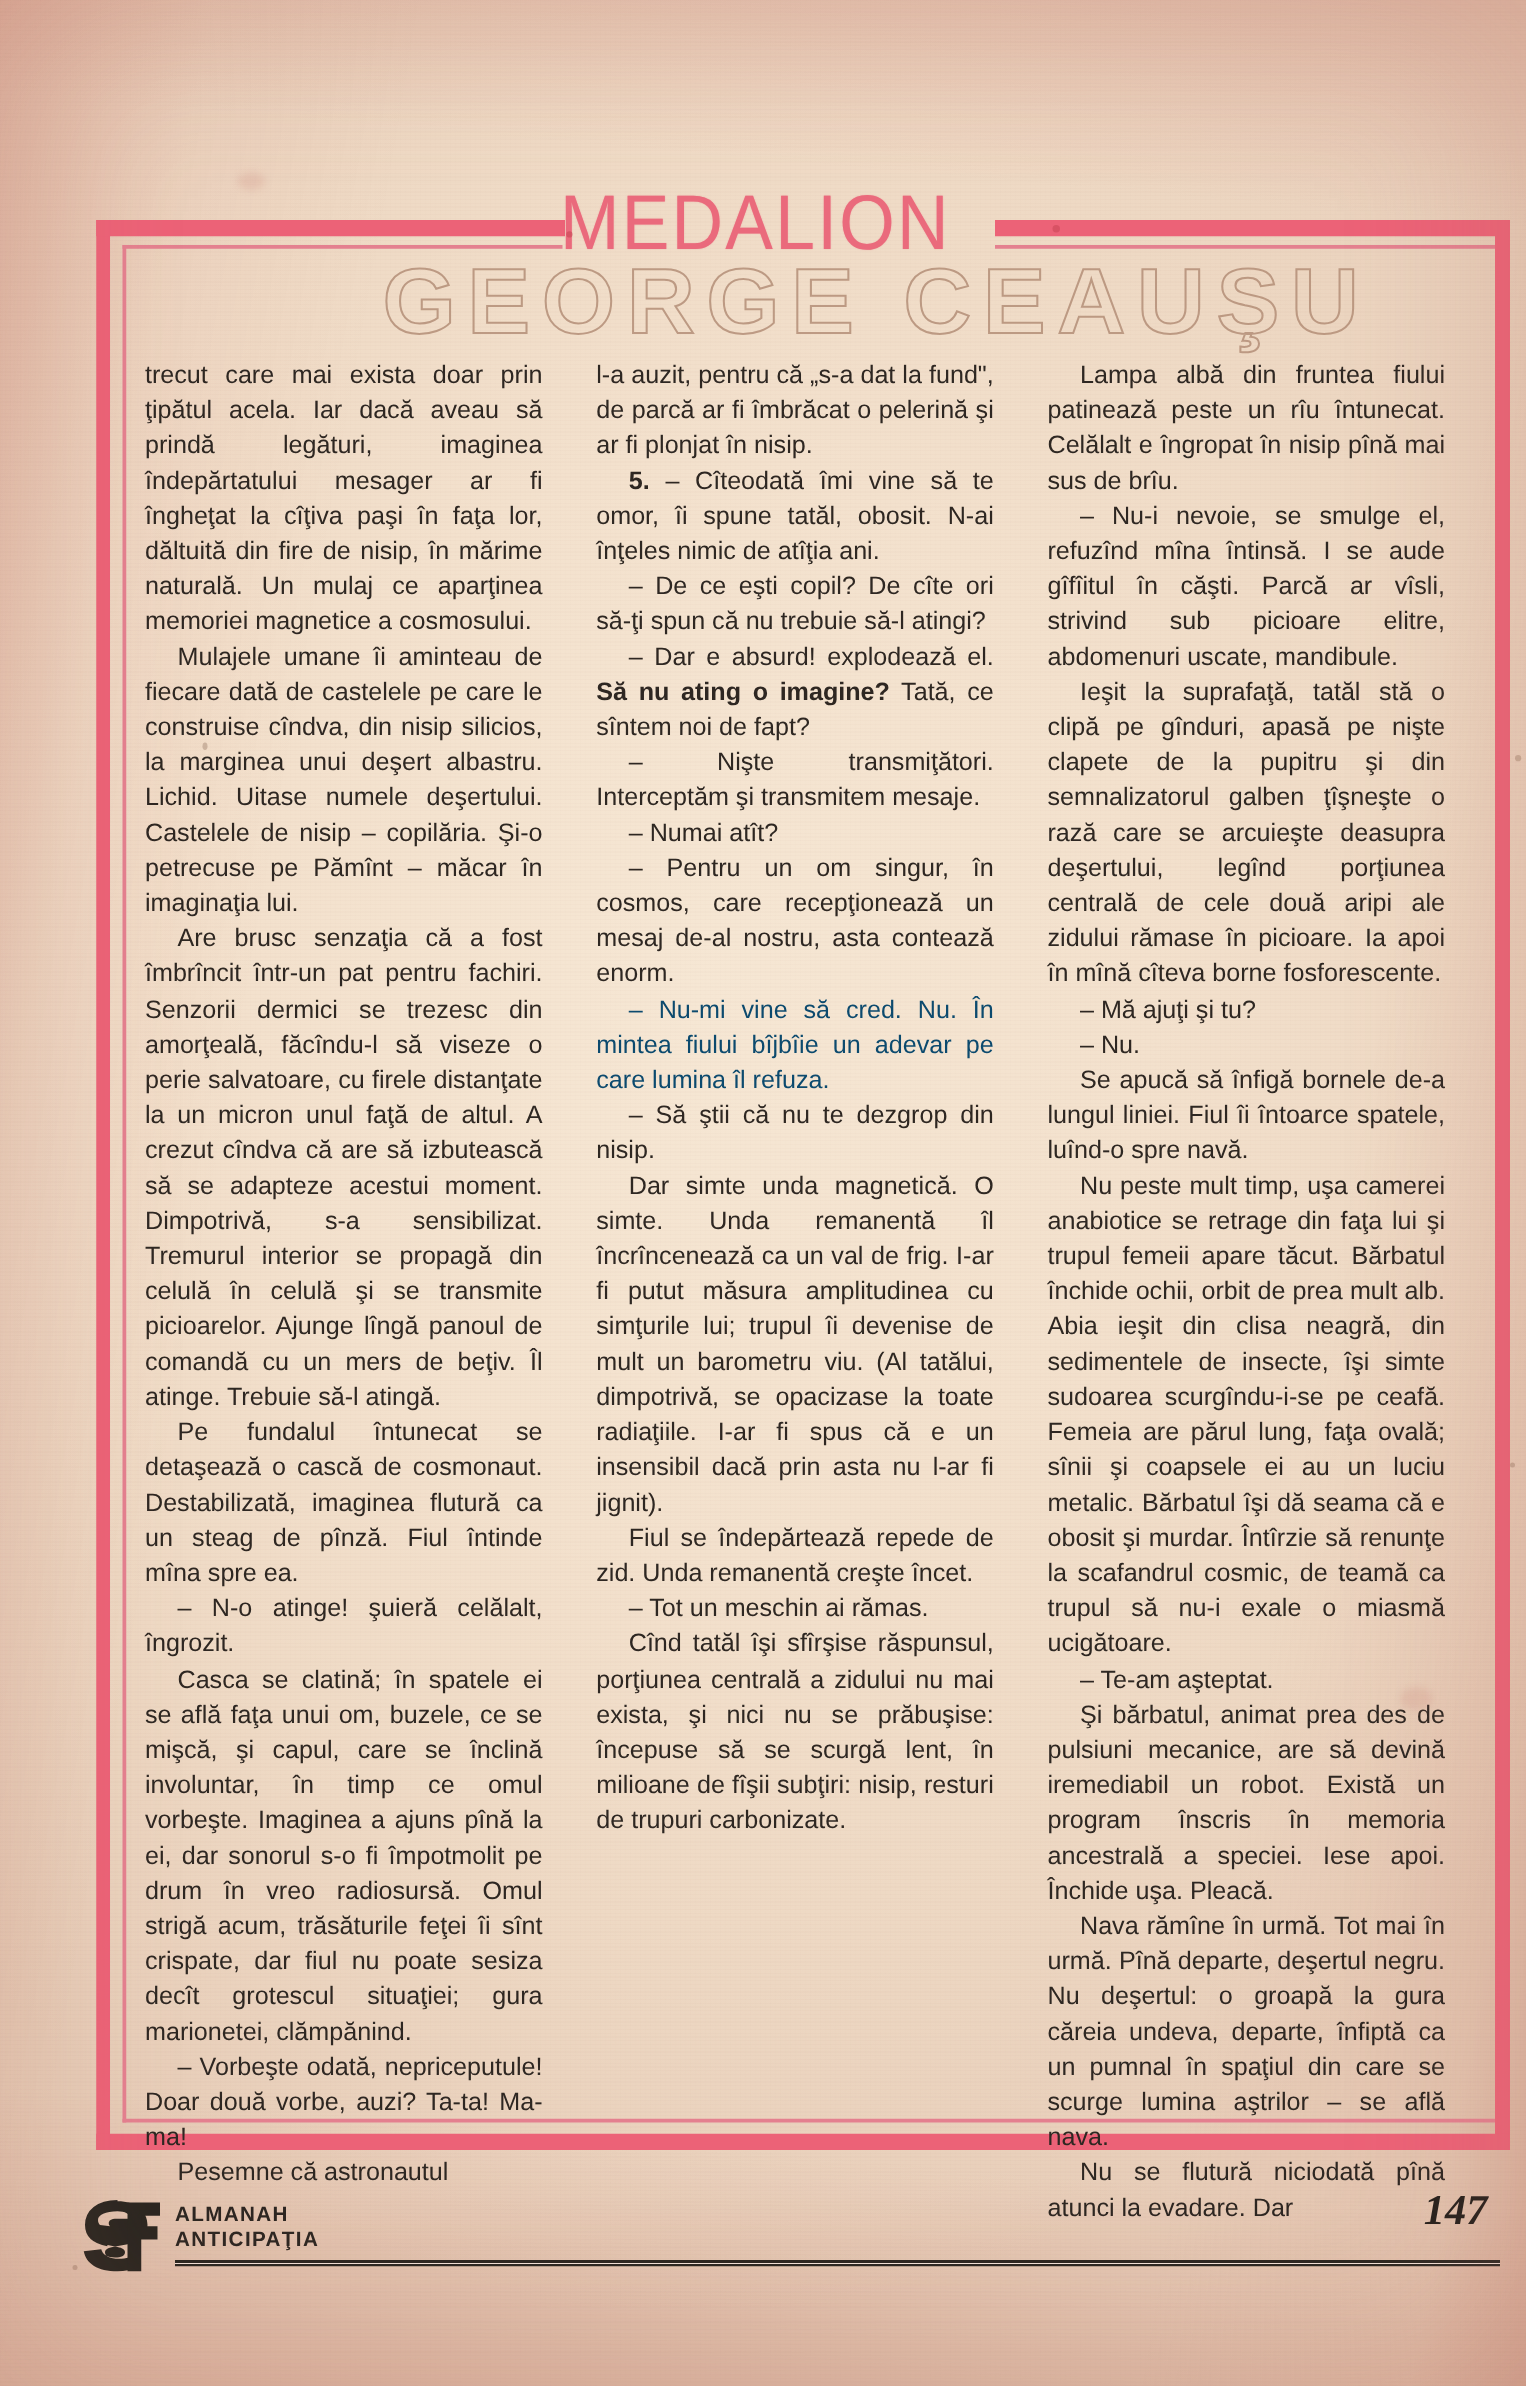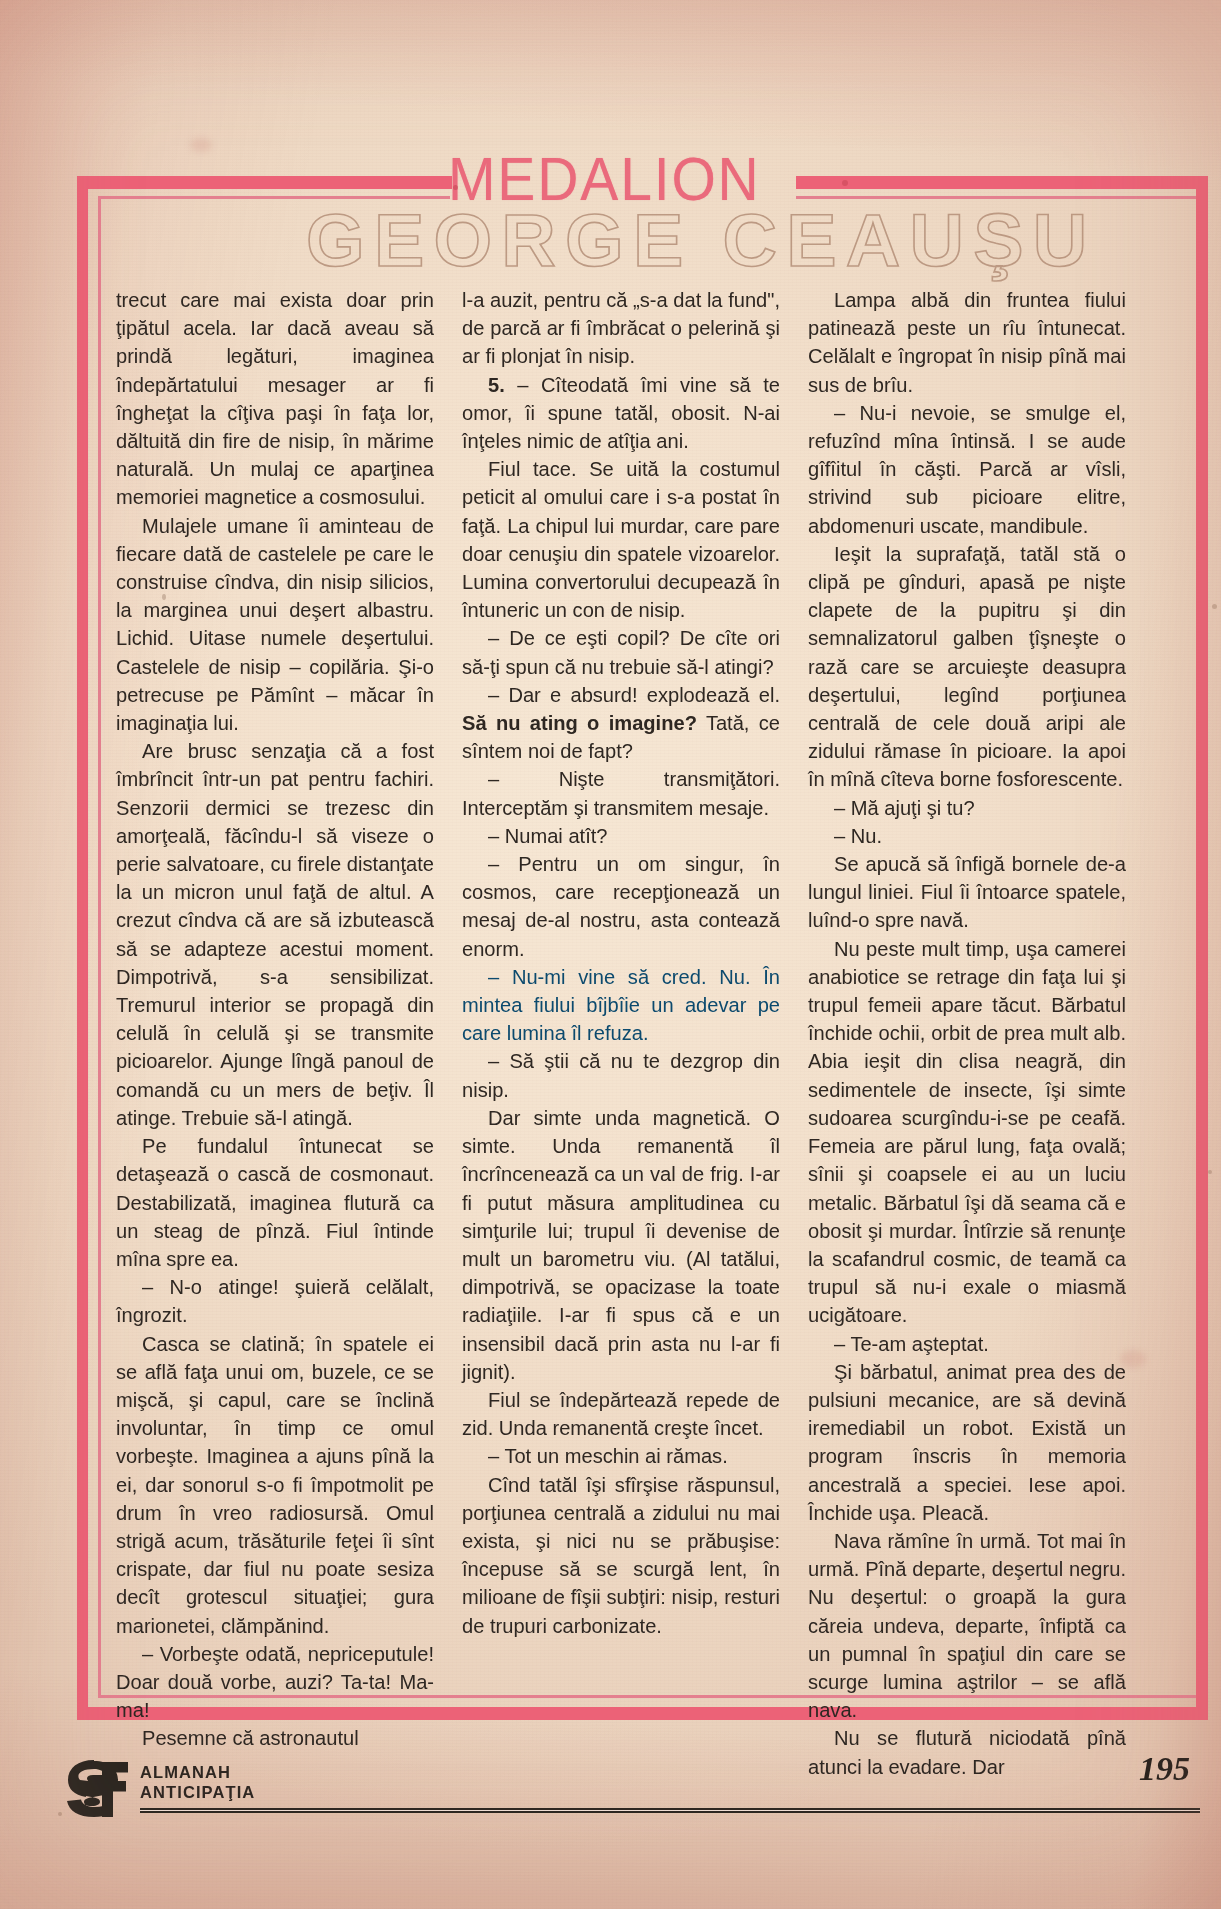--- a/index.html
+++ b/index.html
@@ -84,20 +84,21 @@
     opacity:.85;
   }
 
   
   #columns{
     position:absolute;
     left:86px;top:286px;
     width:1040px;height:1390px;
     display:flex;
     gap:0;
+    justify-content:space-between;
   }
   .col{
     width:318px;
     padding-right:28px;
     box-sizing:content-box;
     font-family:"Liberation Sans", sans-serif;
     font-size:20.1px;
     line-height:28.2px;
     color:#2e2722;
     text-align:justify;
@@ -179,21 +180,20 @@
         <p>Are brusc senzaţia că a fost îmbrîncit într-un pat pentru fachiri. Senzorii dermici se trezesc din amorţeală, făcîndu-l să viseze o perie salvatoare, cu firele distanţate la un micron unul faţă de altul. A crezut cîndva că are să izbutească să se adapteze acestui moment. Dimpotrivă, s-a sensibilizat. Tremurul interior se propagă din celulă în celulă şi se transmite picioarelor. Ajunge lîngă panoul de comandă cu un mers de beţiv. Îl atinge. Trebuie să-l atingă.</p>
         <p>Pe fundalul întunecat se detaşează o cască de cosmonaut. Destabilizată, imaginea flutură ca un steag de pînză. Fiul întinde mîna spre ea.</p>
         <p>– N-o atinge! şuieră celălalt, îngrozit.</p>
         <p>Casca se clatină; în spatele ei se află faţa unui om, buzele, ce se mişcă, şi capul, care se înclină involuntar, în timp ce omul vorbeşte. Imaginea a ajuns pînă la ei, dar sonorul s-o fi împotmolit pe drum în vreo radiosursă. Omul strigă acum, trăsăturile feţei îi sînt crispate, dar fiul nu poate sesiza decît grotescul situaţiei; gura marionetei, clămpănind.</p>
         <p>– Vorbeşte odată, nepriceputule! Doar două vorbe, auzi? Ta-ta! Ma-ma!</p>
         <p>Pesemne că astronautul</p>
       </div>
     <div class="col" id="col-2">
         <p class="noindent">l-a auzit, pentru că „s-a dat la fund", de parcă ar fi îmbrăcat o pelerină şi ar fi plonjat în nisip.</p>
         <p><b>5.</b> – Cîteodată îmi vine să te omor, îi spune tatăl, obosit. N-ai înţeles nimic de atîţia ani.</p>
-        <p>Fiul tace. Se uită la costumul peticit al omului care i s-a postat în faţă. La chipul lui murdar, care pare doar cenuşiu din spatele vizoarelor. Lumina convertorului decupează în întuneric un con de nisip.</p>
         <p>– De ce eşti copil? De cîte ori să-ţi spun că nu trebuie să-l atingi?</p>
         <p>– Dar e absurd! explodează el. <b>Să nu ating o imagine?</b> Tată, ce sîntem noi de fapt?</p>
         <p>– Nişte transmiţători. Interceptăm şi transmitem mesaje.</p>
         <p>– Numai atît?</p>
         <p>– Pentru un om singur, în cosmos, care recepţionează un mesaj de-al nostru, asta contează enorm.</p>
         <p class="faded">– Nu-mi vine să cred. Nu. În mintea fiului bîjbîie un adevar pe care lumina îl refuza.</p>
         <p>– Să ştii că nu te dezgrop din nisip.</p>
         <p>Dar simte unda magnetică. O simte. Unda remanentă îl încrîncenează ca un val de frig. I-ar fi putut măsura amplitudinea cu simţurile lui; trupul îi devenise de mult un barometru viu. (Al tatălui, dimpotrivă, se opacizase la toate radiaţiile. I-ar fi spus că e un insensibil dacă prin asta nu l-ar fi jignit).</p>
         <p>Fiul se îndepărtează repede de zid. Unda remanentă creşte încet.</p>
         <p>– Tot un meschin ai rămas.</p>
@@ -236,17 +236,17 @@
         <g fill="none" stroke="#2b2620" stroke-width="2">
           <path d="M30 3 C14 3 5 11 5 22 c0 9 6 14 17 16"></path>
         </g>
       </svg>
     </div>
     <div id="almanah">
       <div>ALMANAH</div>
       <div>ANTICIPAŢIA</div>
     </div>
     <div id="footer-rule"></div>
-    <div id="page-number">195</div>
+    <div id="page-number">147</div>
   </div>
 
 </div>
 <div id="scan-vignette"></div>
 
 </body></html>

